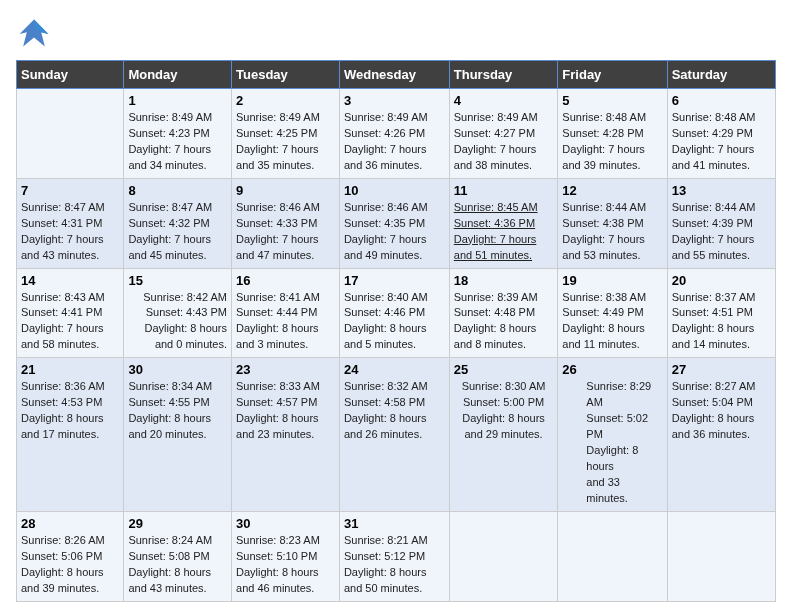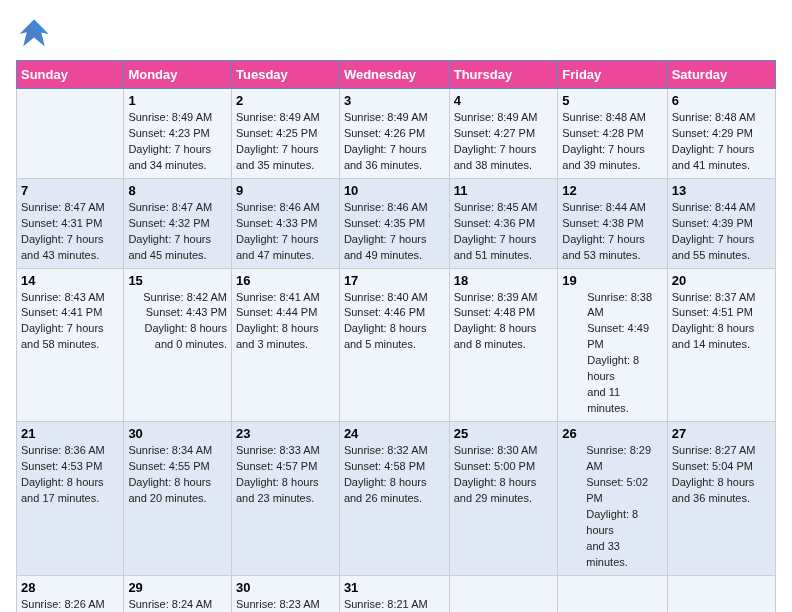--- a/index.html
+++ b/index.html
@@ -43,21 +43,21 @@
       font-size: 15px;
       color: #333;
       margin-top: 2px;
     }
     table {
       width: 100%;
       border-collapse: collapse;
       font-size: 11px;
     }
     thead tr th {
-      background-color: #ec4899;
+      background-color: #404040;
       color: #fff;
       padding: 6px 4px;
       text-align: left;
       font-size: 13px;
       font-weight: bold;
       border: 1px solid #5a8ad0;
     }
     tbody tr td {
       border: 1px solid #ccc;
       vertical-align: top;
@@ -185,21 +185,21 @@
         </td>
         <td>
           <span class="day-number">10</span>
           <div class="day-info" style="white-space: pre-line;">Sunrise: 8:46 AM
 Sunset: 4:35 PM
 Daylight: 7 hours
 and 49 minutes.</div>
         </td>
         <td>
           <span class="day-number">11</span>
-          <div class="day-info" style="white-space: pre-line;">Sunrise: 8:45 AM
+          <div class="day-info" style="white-space: pre-line; text-decoration: underline;">Sunrise: 8:45 AM
 Sunset: 4:36 PM
 Daylight: 7 hours
 and 51 minutes.</div>
         </td>
         <td>
           <span class="day-number">12</span>
           <div class="day-info" style="white-space: pre-line;">Sunrise: 8:44 AM
 Sunset: 4:38 PM
 Daylight: 7 hours
 and 53 minutes.</div>
@@ -243,21 +243,21 @@
         </td>
         <td>
           <span class="day-number">18</span>
           <div class="day-info" style="white-space: pre-line;">Sunrise: 8:39 AM
 Sunset: 4:48 PM
 Daylight: 8 hours
 and 8 minutes.</div>
         </td>
         <td>
           <span class="day-number">19</span>
-          <div class="day-info" style="white-space: pre-line; margin-left: 25px;">Sunrise: 8:38 AM
+          <div class="day-info" style="white-space: pre-line;">Sunrise: 8:38 AM
 Sunset: 4:49 PM
 Daylight: 8 hours
 and 11 minutes.</div>
         </td>
         <td>
           <span class="day-number">20</span>
           <div class="day-info" style="white-space: pre-line;">Sunrise: 8:37 AM
 Sunset: 4:51 PM
 Daylight: 8 hours
 and 14 minutes.</div>
@@ -287,21 +287,21 @@
         </td>
         <td>
           <span class="day-number">24</span>
           <div class="day-info" style="white-space: pre-line;">Sunrise: 8:32 AM
 Sunset: 4:58 PM
 Daylight: 8 hours
 and 26 minutes.</div>
         </td>
         <td>
           <span class="day-number">25</span>
-          <div class="day-info" style="white-space: pre-line;">Sunrise: 8:30 AM
+          <div class="day-info" style="white-space: pre-line; text-align: center;">Sunrise: 8:30 AM
 Sunset: 5:00 PM
 Daylight: 8 hours
 and 29 minutes.</div>
         </td>
         <td>
           <span class="day-number">26</span>
           <div class="day-info" style="white-space: pre-line; margin-left: 24px;">Sunrise: 8:29 AM
 Sunset: 5:02 PM
 Daylight: 8 hours
 and 33 minutes.</div>

